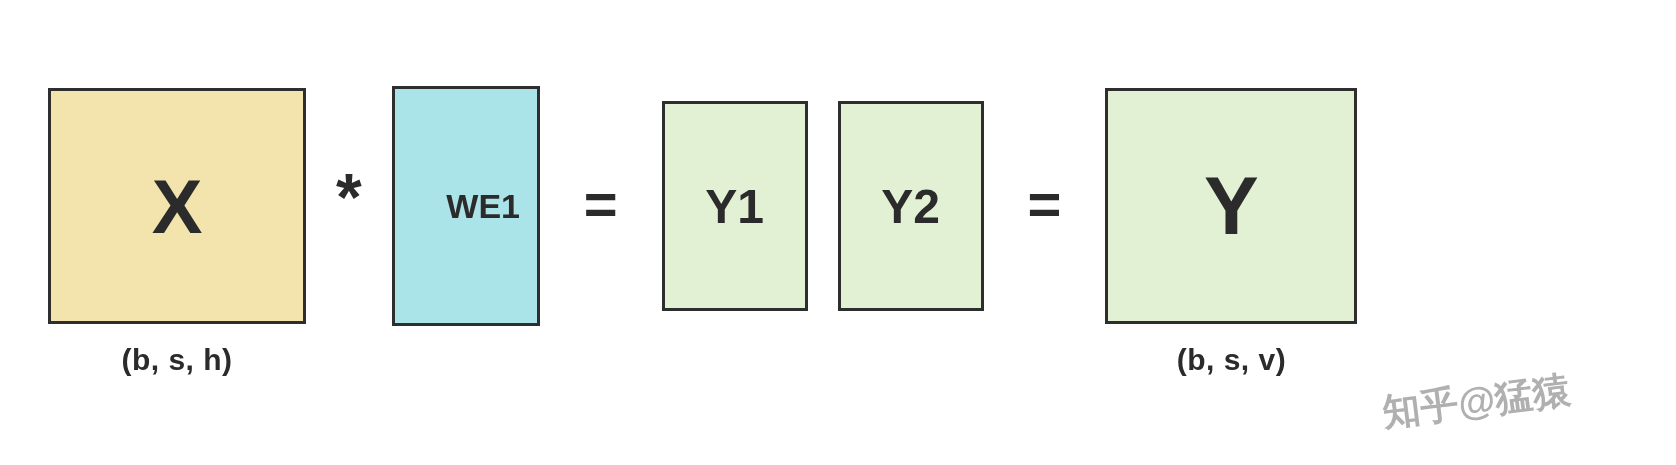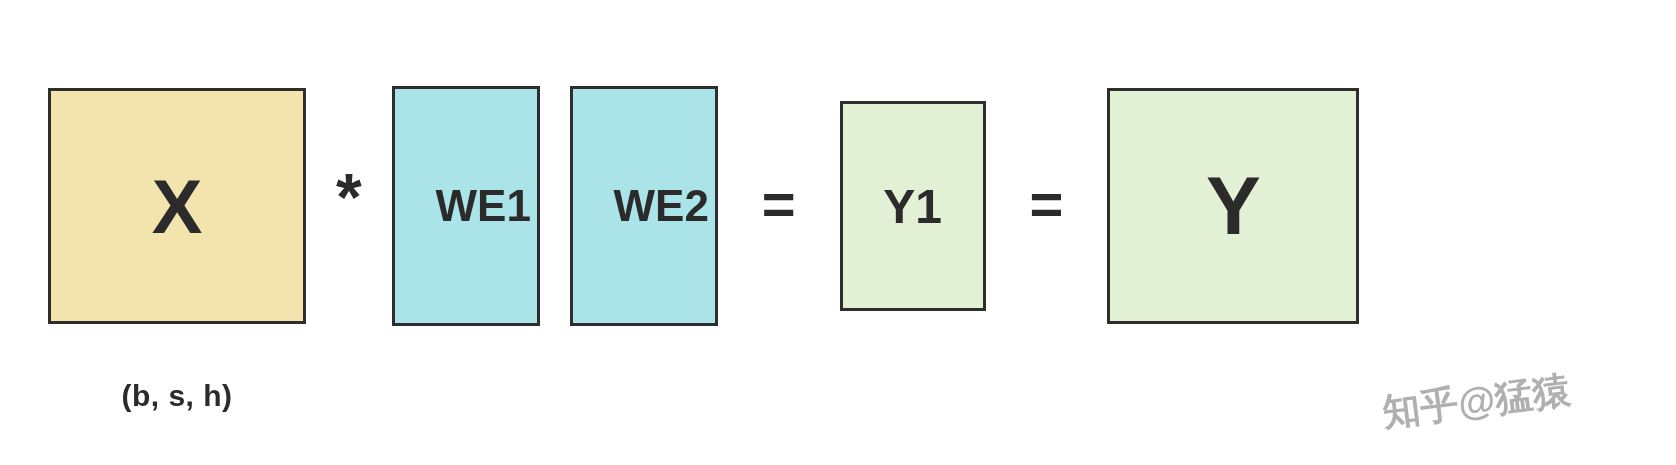--- a/index.html
+++ b/index.html
@@ -37,36 +37,36 @@
     align-items: center;
     justify-content: center;
     border: 3px solid var(--border, #2e2e2e);
   }
   .x-box   { width: 258px; height: 236px; background: var(--x-fill,  #f2e4ac); }
   .we-box  { width: 148px; height: 240px; background: var(--we-fill, #abe4e8); }
   .y-box   { width: 146px; height: 210px; background: var(--y-fill,  #e2f0d4); }
   .y-big   { width: 252px; height: 236px; background: var(--y-fill,  #e2f0d4); }
 
   .x-text      { font-size: 76px; font-weight: 700; }
-  .we-text     { font-size: 44px; font-weight: 600; margin-left: 35px; }
+  .we-text     { font-size: 34px; font-weight: 600; margin-left: 35px; }
   .ysplit-text { font-size: 48px; font-weight: 600; }
   .y-text      { font-size: 82px; font-weight: 700; }
 
   .op {
     height: 242px;
     display: flex;
     align-items: center;
     font-weight: 700;
     color: var(--text, #2b2b2b);
   }
   .star { font-size: 66px; margin: 0 30px; padding-bottom: 18px; }
   .eq   { font-size: 58px; margin: 0 44px; padding-bottom: 6px; }
 
   .dim {
-    margin-top: 52px;
+    margin-top: 16px;
     font-size: 30px;
     font-weight: 700;
     letter-spacing: 0.5px;
     color: var(--text, #2b2b2b);
   }
   .watermark {
     position: absolute;
     right: 105px;
     bottom: 38px;
     font-size: 38px;
@@ -93,42 +93,43 @@
       <div class="dim">(b, s, h)</div>
     </div>
 
     <div class="op star">*</div>
 
     <div class="group">
       <div class="boxzone pair">
         <div class="box we-box">
           <span class="we-text">WE1</span>
         </div>
-        <div class="box we-box">
-          <span class="we-text">WE2</span>
-        </div>
       </div>
     </div>
 
     <div class="op eq">=</div>
 
     <div class="group">
       <div class="boxzone pair">
         <div class="box y-box">
           <span class="ysplit-text">Y1</span>
+        </div>
+        <div class="box y-box">
+          <span class="ysplit-text">Y2</span>
         </div>
       </div>
     </div>
 
     <div class="op eq">=</div>
 
     <div class="group">
       <div class="boxzone">
         <div class="box y-big">
           <span class="y-text">Y</span>
         </div>
       </div>
+      <div class="dim">(b, s, v)</div>
     </div>
 
   </div>
 
   <div class="watermark">知乎@猛猿</div>
 </div>
 
 </body></html>

